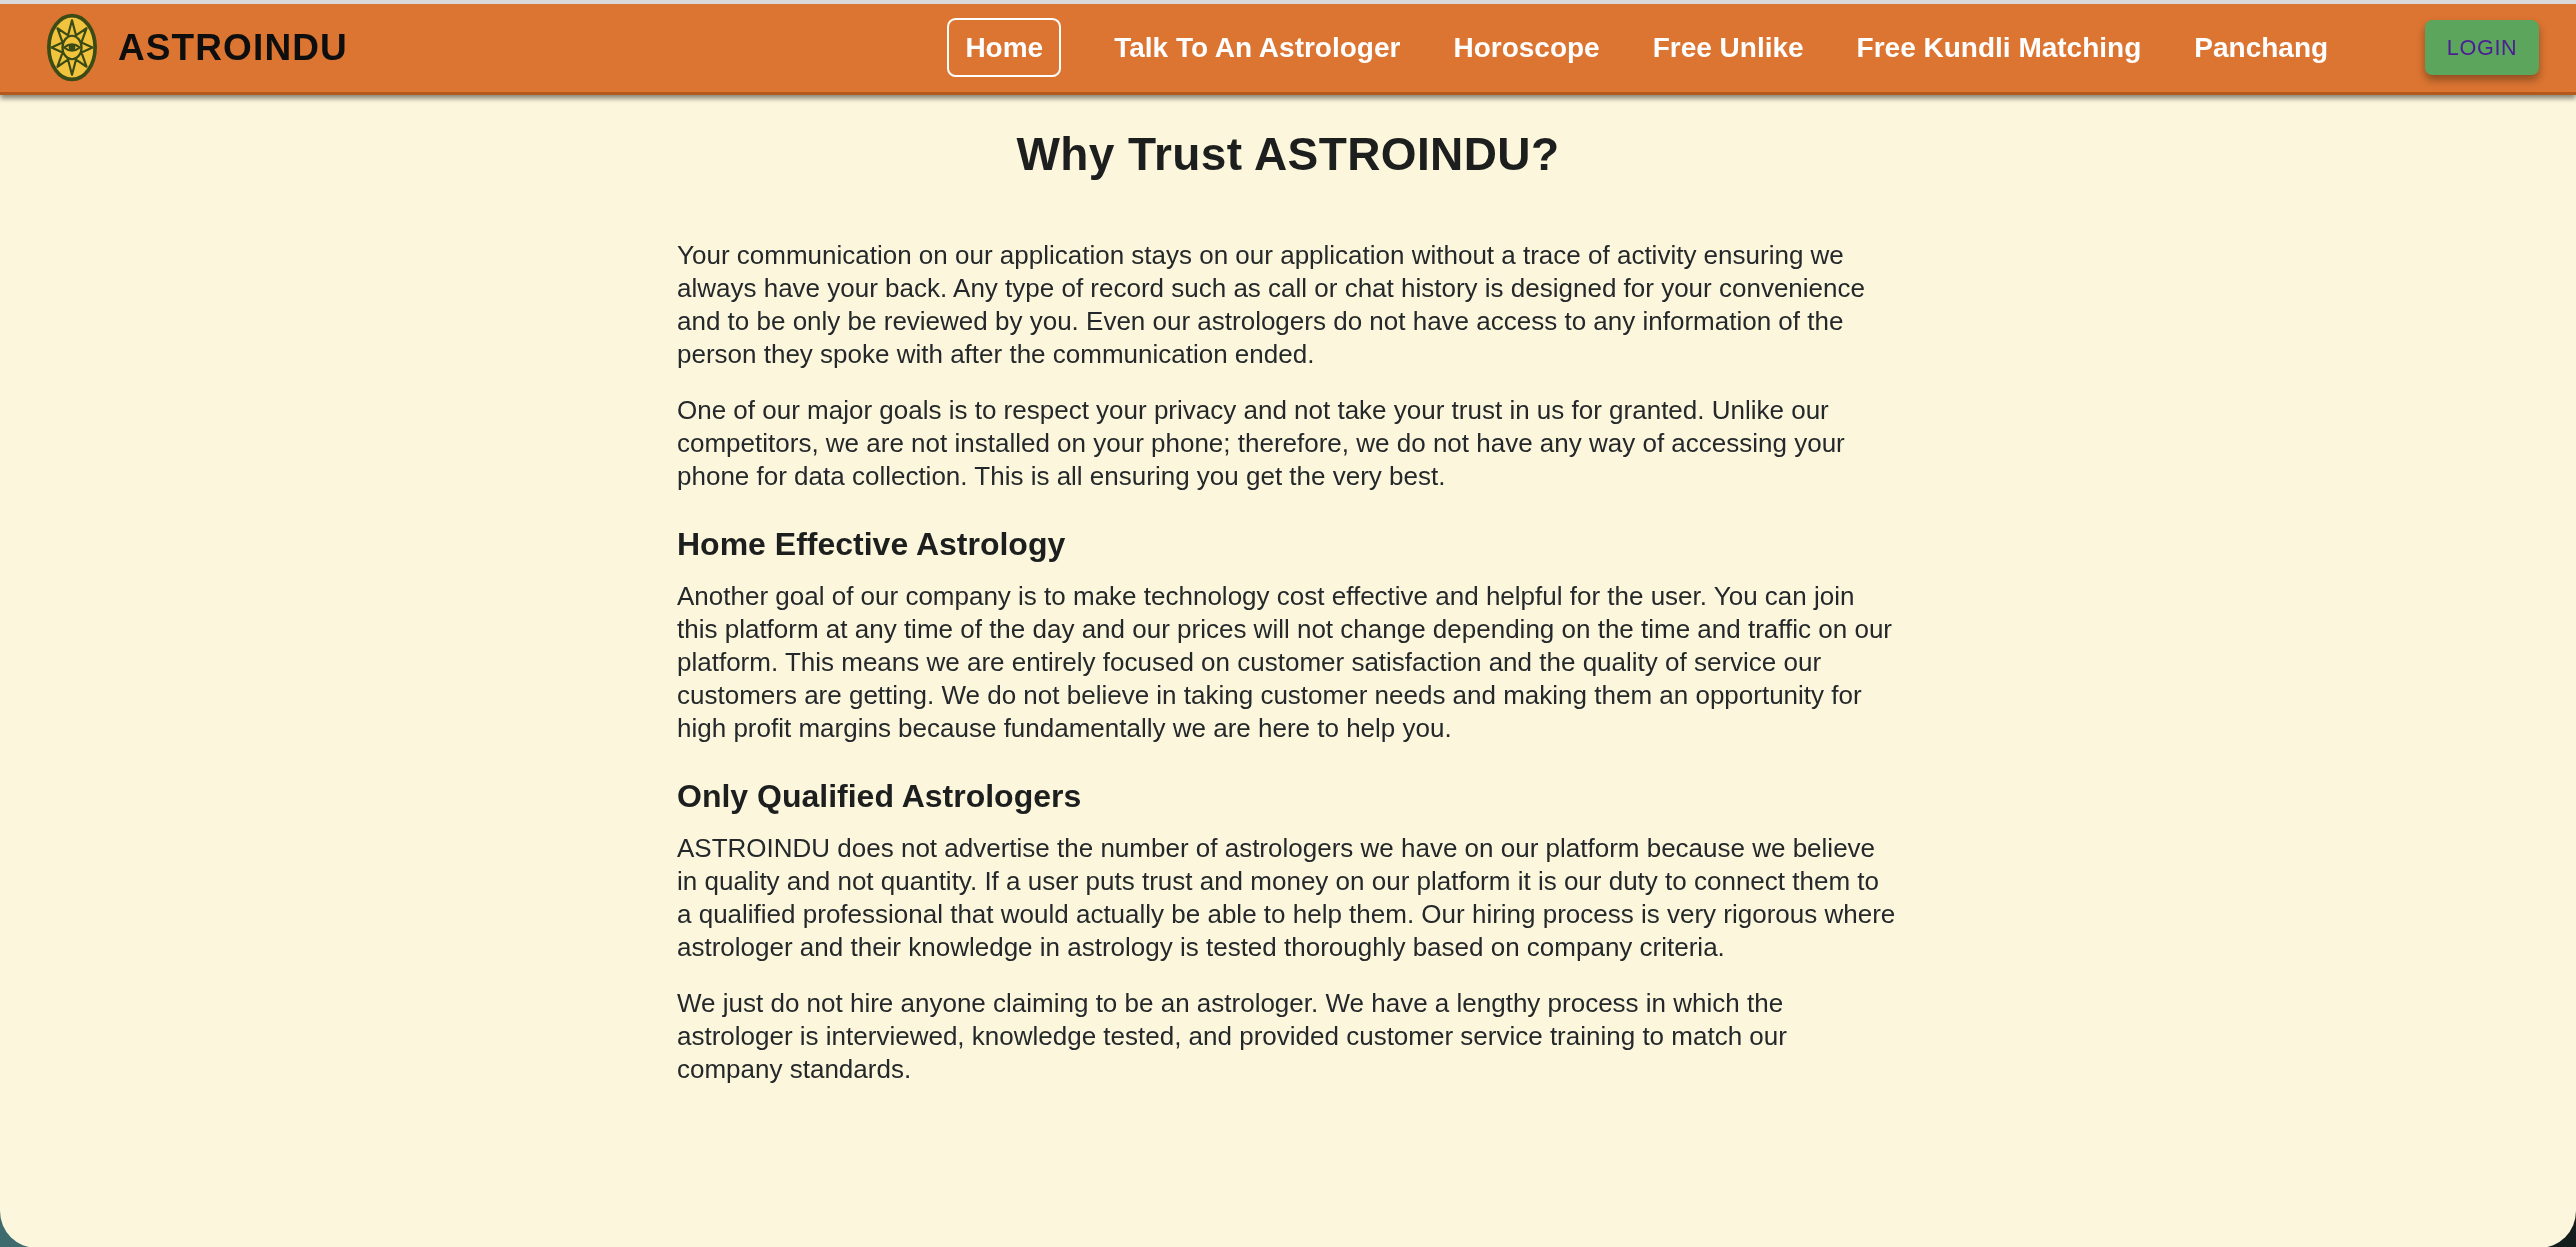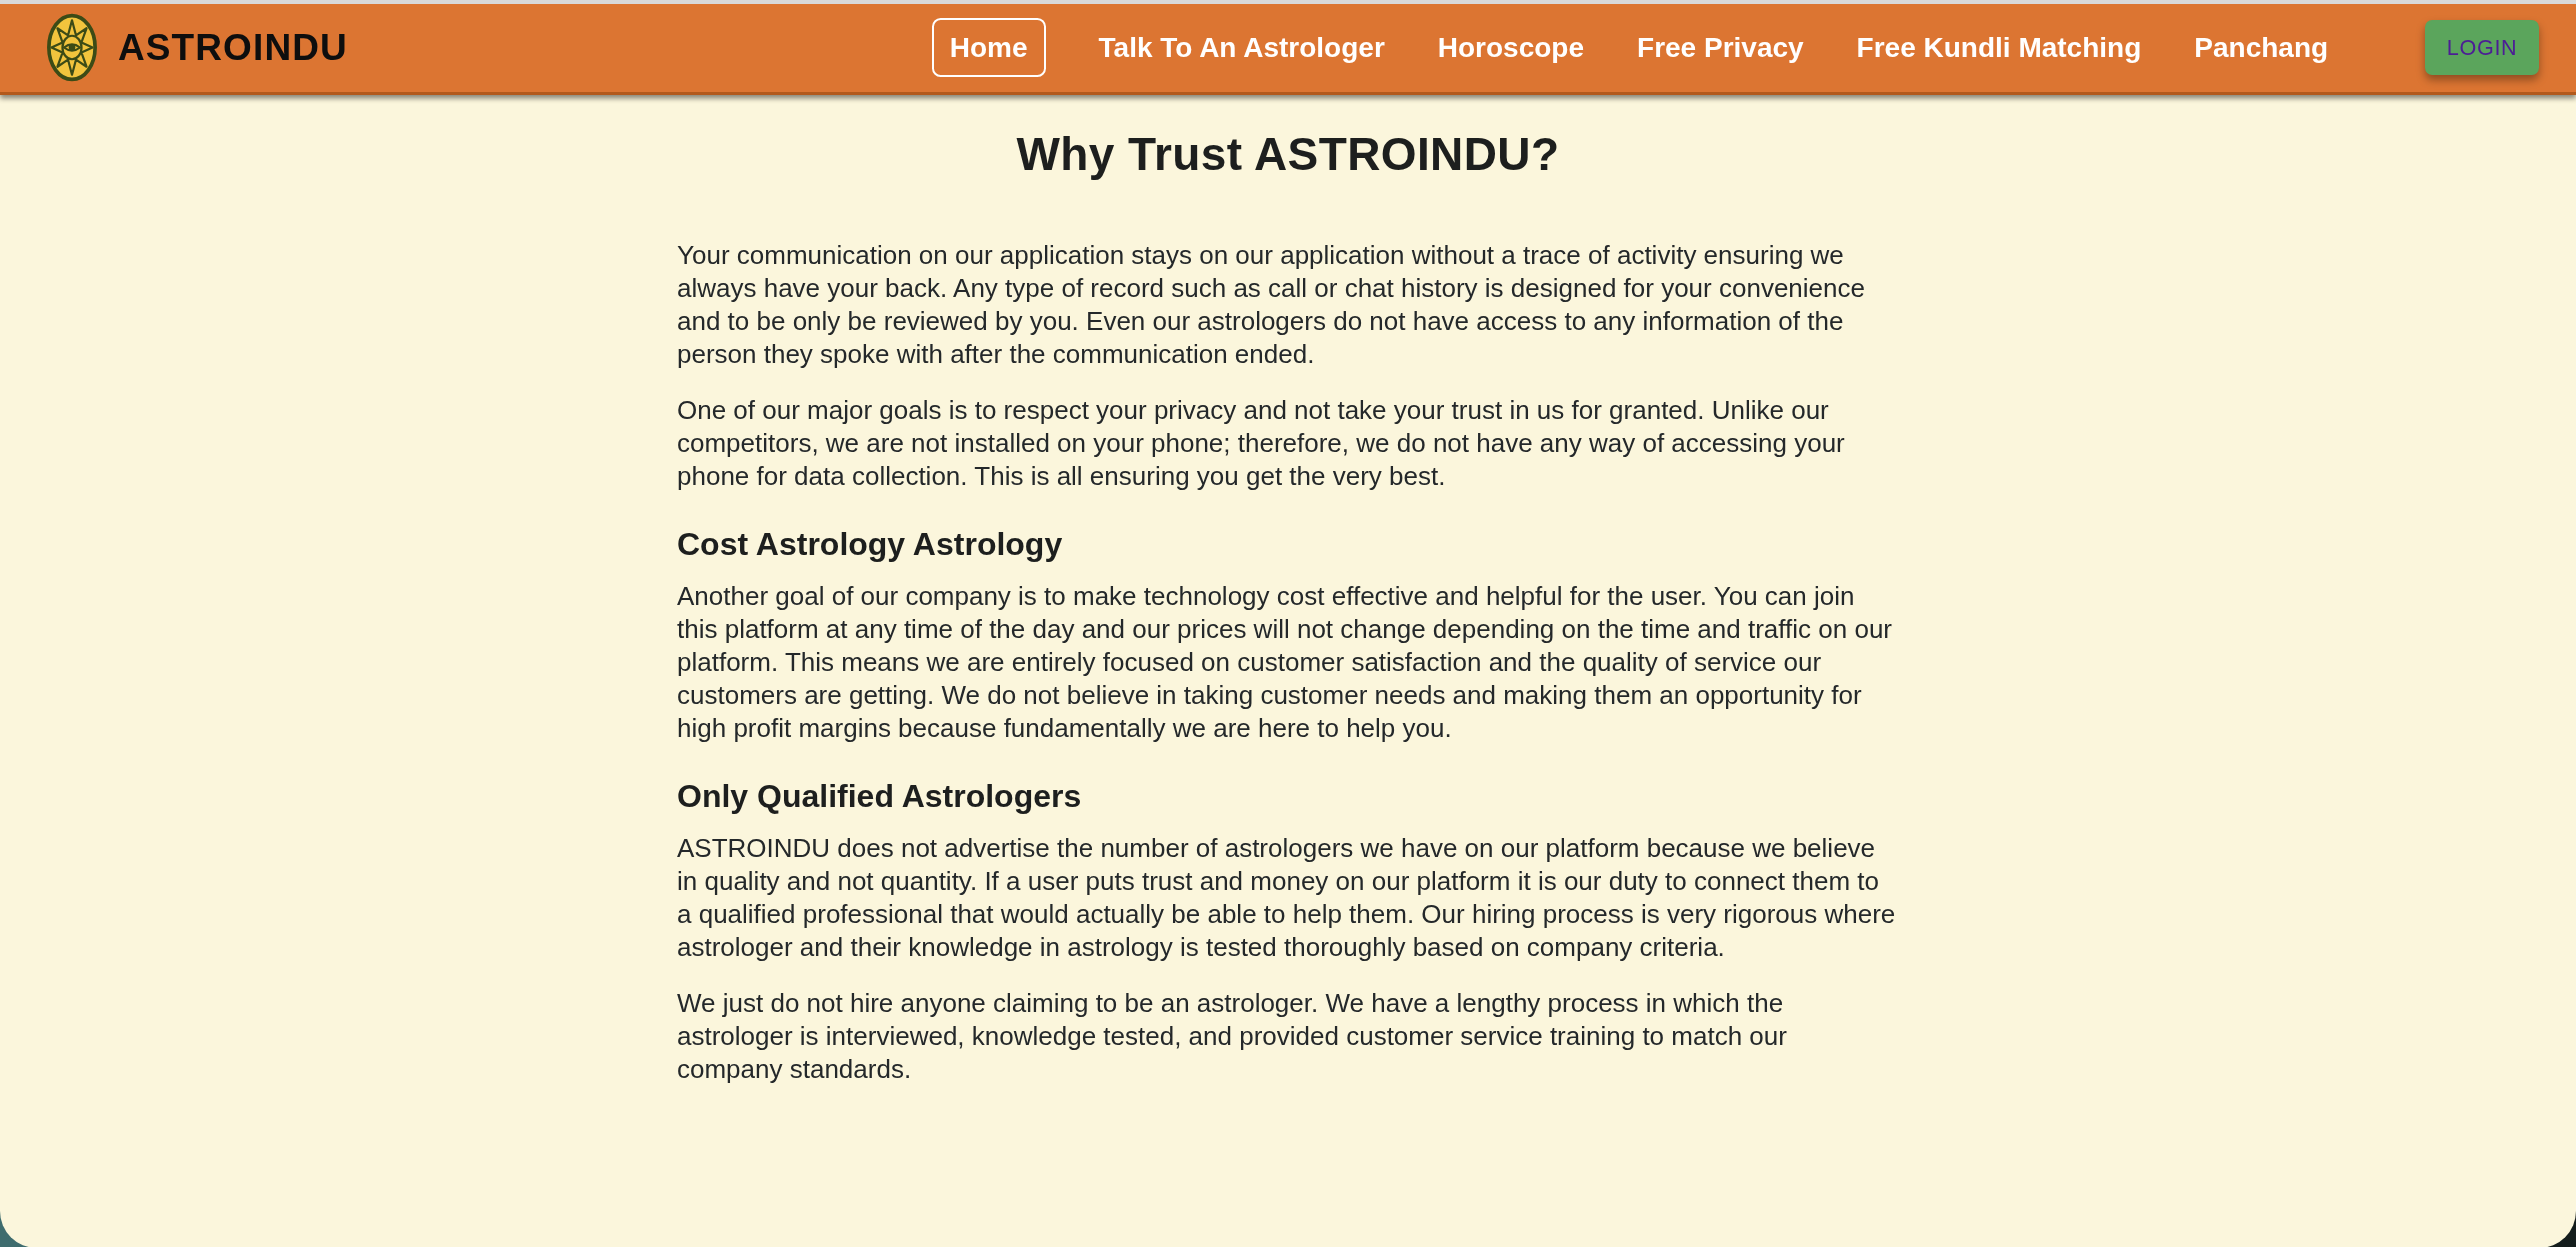--- a/index.html
+++ b/index.html
@@ -125,21 +125,21 @@
     <h1 class="page-title">Why Trust ASTROINDU?</h1>
 
     <div class="content-col">
 
       <div class="section">
         <p>Your communication on our application stays on our application without a trace of activity ensuring we always have your back. Any type of record such as call or chat history is designed for your convenience and to be only be reviewed by you. Even our astrologers do not have access to any information of the person they spoke with after the communication ended.</p>
         <p>One of our major goals is to respect your privacy and not take your trust in us for granted. Unlike our competitors, we are not installed on your phone; therefore, we do not have any way of accessing your phone for data collection. This is all ensuring you get the very best.</p>
       </div>
 
       <div class="section">
-        <h2>Cost Astrology Astrology</h2>
+        <h2>Home Effective Astrology</h2>
         <p>Another goal of our company is to make technology cost effective and helpful for the user. You can join this platform at any time of the day and our prices will not change depending on the time and traffic on our platform. This means we are entirely focused on customer satisfaction and the quality of service our customers are getting. We do not believe in taking customer needs and making them an opportunity for high profit margins because fundamentally we are here to help you.</p>
       </div>
 
       <div class="section">
         <h2>Only Qualified Astrologers</h2>
         <p>ASTROINDU does not advertise the number of astrologers we have on our platform because we believe in quality and not quantity. If a user puts trust and money on our platform it is our duty to connect them to a qualified professional that would actually be able to help them. Our hiring process is very rigorous where astrologer and their knowledge in astrology is tested thoroughly based on company criteria.</p>
         <p>We just do not hire anyone claiming to be an astrologer. We have a lengthy process in which the astrologer is interviewed, knowledge tested, and provided customer service training to match our company standards.</p>
       </div>
 
 
@@ -160,19 +160,19 @@
         <circle cx="35" cy="47" r="4.5" fill="#3c4b16"></circle>
       </svg>
     </span>
     <span class="brand-name">ASTROINDU</span>
   </div>
 
   <nav class="nav">
     <a class="nav-item active">Home</a>
     <a class="nav-item">Talk To An Astrologer</a>
     <a class="nav-item">Horoscope</a>
-    <a class="nav-item">Free Privacy</a>
+    <a class="nav-item">Free Unlike</a>
     <a class="nav-item">Free Kundli Matching</a>
     <a class="nav-item">Panchang</a>
     <button class="login-btn">LOGIN</button>
   </nav>
 </div>
 
 
 </body></html>

